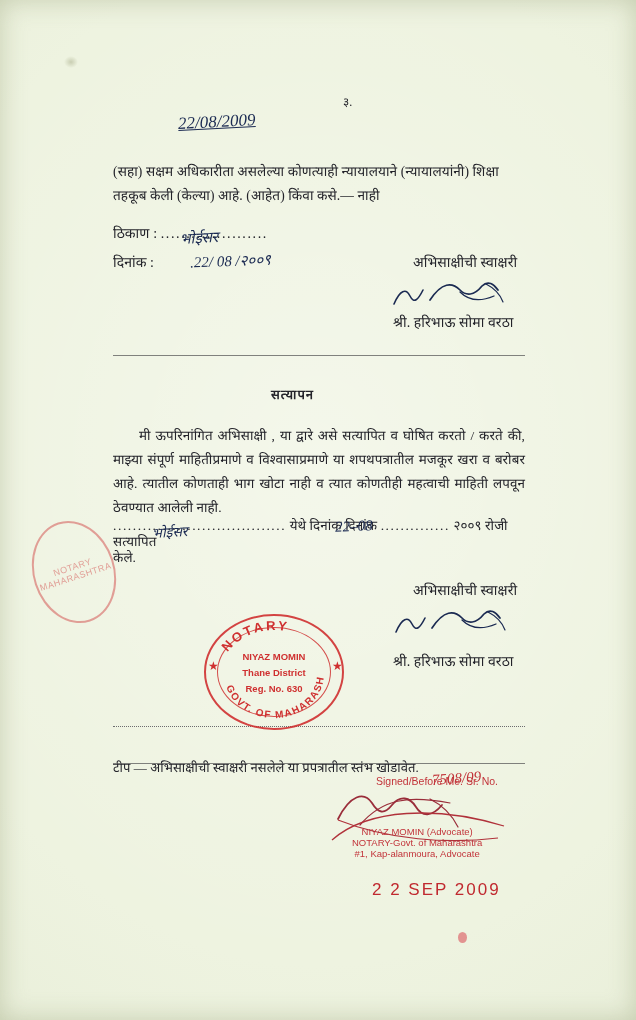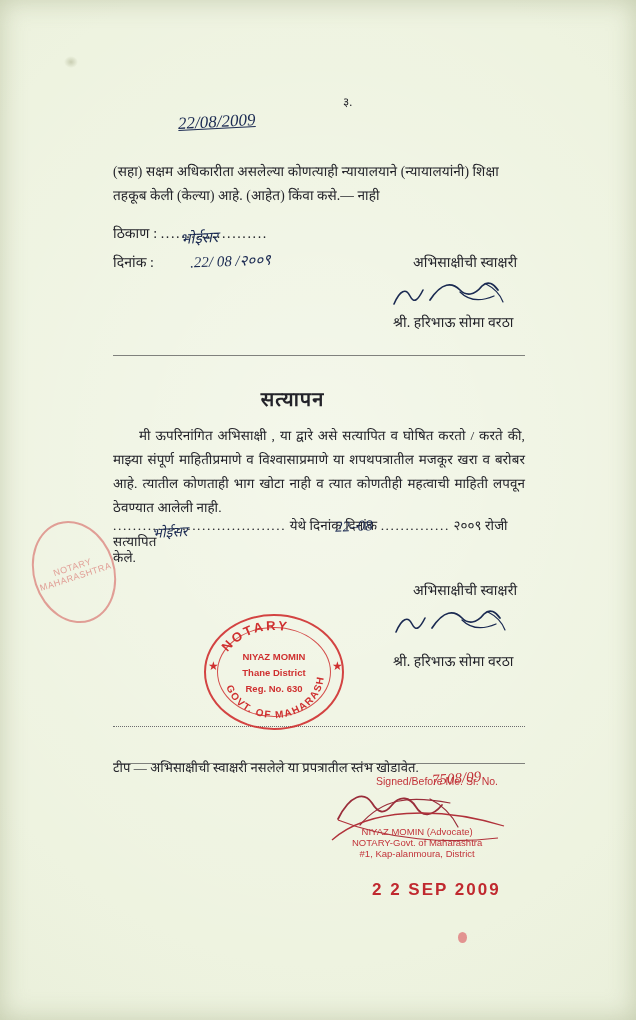--- a/index.html
+++ b/index.html
@@ -59,21 +59,21 @@
     font-size: 12px;
   }
   
   #date-line-1 { top: 120px; left: 113px; font-size: 14px; }
   #date-line-1 .dots { font-size: 14px; }
   #para-a { top: 160px; left: 113px; width: 412px; font-size: 13.6px; line-height: 24px; }
   #place-line { top: 223px; left: 113px; font-size: 14px; }
   #date-line-2 { top: 252px; left: 113px; font-size: 14px; }
   #sign-label-1 { top: 252px; left: 413px; font-size: 14px; }
   #sign-name-1 { top: 312px; left: 393px; font-size: 14px; }
-  #satyapan-title { top: 385px; left: 0; width: 585px; text-align: center; font-size: 20px; font-weight: bold; letter-spacing: 1px; }
+  #satyapan-title { top: 385px; left: 0; width: 585px; text-align: center; font-size: 13px; font-weight: bold; letter-spacing: 1px; }
   #verify-body { top: 424px; left: 113px; width: 412px; font-size: 13.4px; line-height: 24px; text-align: justify; }
   #verify-tail { top: 518px; left: 113px; width: 430px; font-size: 13.4px; line-height: 16px; }
   #sign-label-2 { top: 580px; left: 413px; font-size: 14px; }
   #sign-name-2 { top: 651px; left: 393px; font-size: 14px; }
   #note-line { top: 758px; left: 113px; font-size: 13px; }
 
   
   .hw {
     position: absolute;
     color: #1b2a52;
@@ -194,21 +194,21 @@
     pointer-events: none;
   }
   #date-stamp {
     position: absolute;
     top: 880px;
     left: 372px;
     font-size: 17px;
     letter-spacing: 2px;
     color: #c0292f;
     font-family: "Liberation Sans", sans-serif;
-    font-weight: bold;
+    font-weight: normal;
     text-align: center;
   }
   .ink-dot {
     position: absolute;
     border-radius: 50%;
     background: #d9434f;
     opacity: .55;
   }
   #dot-1 { top: 932px; left: 458px; width: 9px; height: 11px; }
   #smudge-tl {
@@ -330,21 +330,21 @@
     <svg width="150" height="50" viewBox="0 0 150 50" aria-hidden="true">
       <path d="M8 34 C20 10 34 6 42 18 C48 28 54 30 62 20 C70 10 80 12 86 22 C92 32 102 32 112 20" fill="none" stroke="#9a2d3a" stroke-width="1.8" stroke-linecap="round"></path>
       <path d="M30 40 C52 14 78 10 120 18" fill="none" stroke="#9a2d3a" stroke-width="1.2" stroke-linecap="round"></path>
       <path d="M100 14 C112 20 122 30 128 42" fill="none" stroke="#9a2d3a" stroke-width="1.2" stroke-linecap="round"></path>
     </svg>
   </div>
 
   <div id="notary-block">
     <div>NIYAZ MOMIN (Advocate)</div>
     <div>NOTARY-Govt. of Maharashtra</div>
-    <div>#1, Kap-alanmoura, District</div>
+    <div>#1, Kap-alanmoura, Advocate</div>
   </div>
 
   <svg id="notary-strike" viewBox="0 0 180 48" aria-hidden="true">
     <path d="M4 40 C40 8 110 6 176 26" fill="none" stroke="#b0313a" stroke-width="1.3"></path>
     <path d="M10 20 C60 40 120 44 170 38" fill="none" stroke="#b0313a" stroke-width="1.1"></path>
   </svg>
 
   <div id="date-stamp">2 2 SEP 2009</div>
 
   <div class="ink-dot" id="dot-1"></div>

